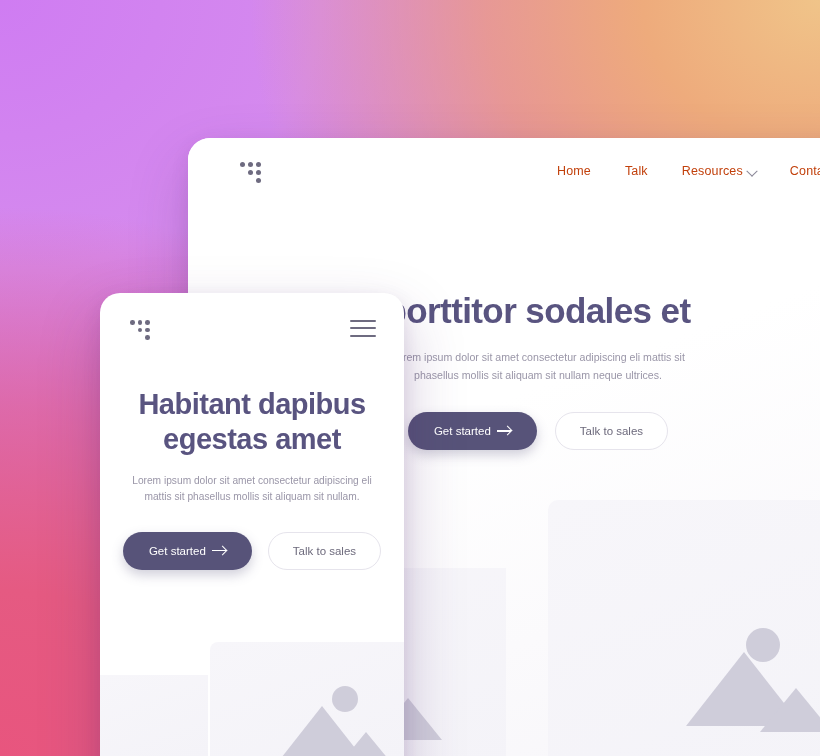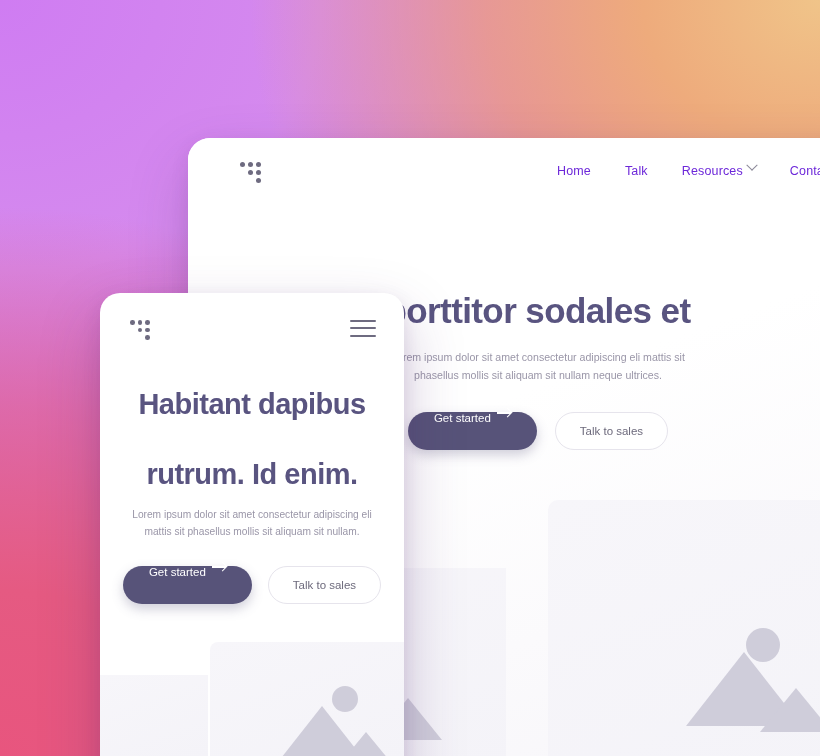--- a/index.html
+++ b/index.html
@@ -40,22 +40,22 @@
   }
   #desktop-nav {
     position:absolute; left:0; right:0; top:0; height:66px;
     display:flex; align-items:center; padding:0 44px 0 52px;
   }
   #desktop-nav-links {
     margin-left:auto; display:flex; align-items:center; gap:34px;
     padding-right:10px;
   }
   .navlink {
-    font-size:12.5px; color:#6d28d9; letter-spacing:.15px;
-    display:flex; align-items:flex-start; gap:5px; white-space:nowrap;
+    font-size:12.5px; color:#c2410c; letter-spacing:.15px;
+    display:flex; align-items:flex-end; gap:5px; white-space:nowrap;
   }
   .chev {
     width:8px; height:8px; border-right:1.4px solid #8b8898;
     border-bottom:1.4px solid #8b8898; transform:rotate(45deg) translate(-2px,-2px);
   }
 
   
   .logo { position:relative; }
   .logo i {
     position:absolute; border-radius:50%;
@@ -73,21 +73,21 @@
     color:#595480; letter-spacing:-0.6px;
   }
   #desktop-sub {
     margin:18px auto 0; max-width:330px;
     font-size:10.6px; line-height:1.65; color:#9a96a8;
   }
   .btnrow { display:flex; justify-content:center; gap:18px; margin-top:28px; }
   .btn-primary {
     background:#575379; color:#fff; font-size:11.5px;
     border-radius:40px; padding:0 26px; height:38px;
-    display:flex; gap:6px; border:none;
+    display:flex; align-items:center; gap:6px; border:none;
     box-shadow:0 5px 12px rgba(87,83,121,0.28);
     white-space:nowrap;
   }
   .arrow { width:14px; height:1.4px; background:#fff; position:relative; }
   .arrow:after {
     content:""; position:absolute; right:0; top:-3px;
     width:6px; height:6px; border-top:1.4px solid #fff; border-right:1.4px solid #fff;
     transform:rotate(45deg);
   }
   .btn-ghost {
@@ -221,22 +221,21 @@
     <div id="hamburger">
       <span></span>
       <span></span>
       <span></span>
     </div>
   </div>
 
   <div id="mobile-hero">
     <h1 id="mobile-title">
       <span>Habitant dapibus</span><br>
-      <br>
-      <span>rutrum. Id enim.</span>
+      <span>egestas amet</span><br>
     </h1>
     <p id="mobile-sub">Lorem ipsum dolor sit amet consectetur adipiscing eli mattis sit phasellus mollis sit aliquam sit nullam.</p>
     <div class="btnrow" style="margin-top:26px; gap:16px;">
       <button class="btn-primary">
         <span>Get started</span>
         <span class="arrow"></span>
       </button>
       <button class="btn-ghost">
         <span>Talk to sales</span>
       </button>

